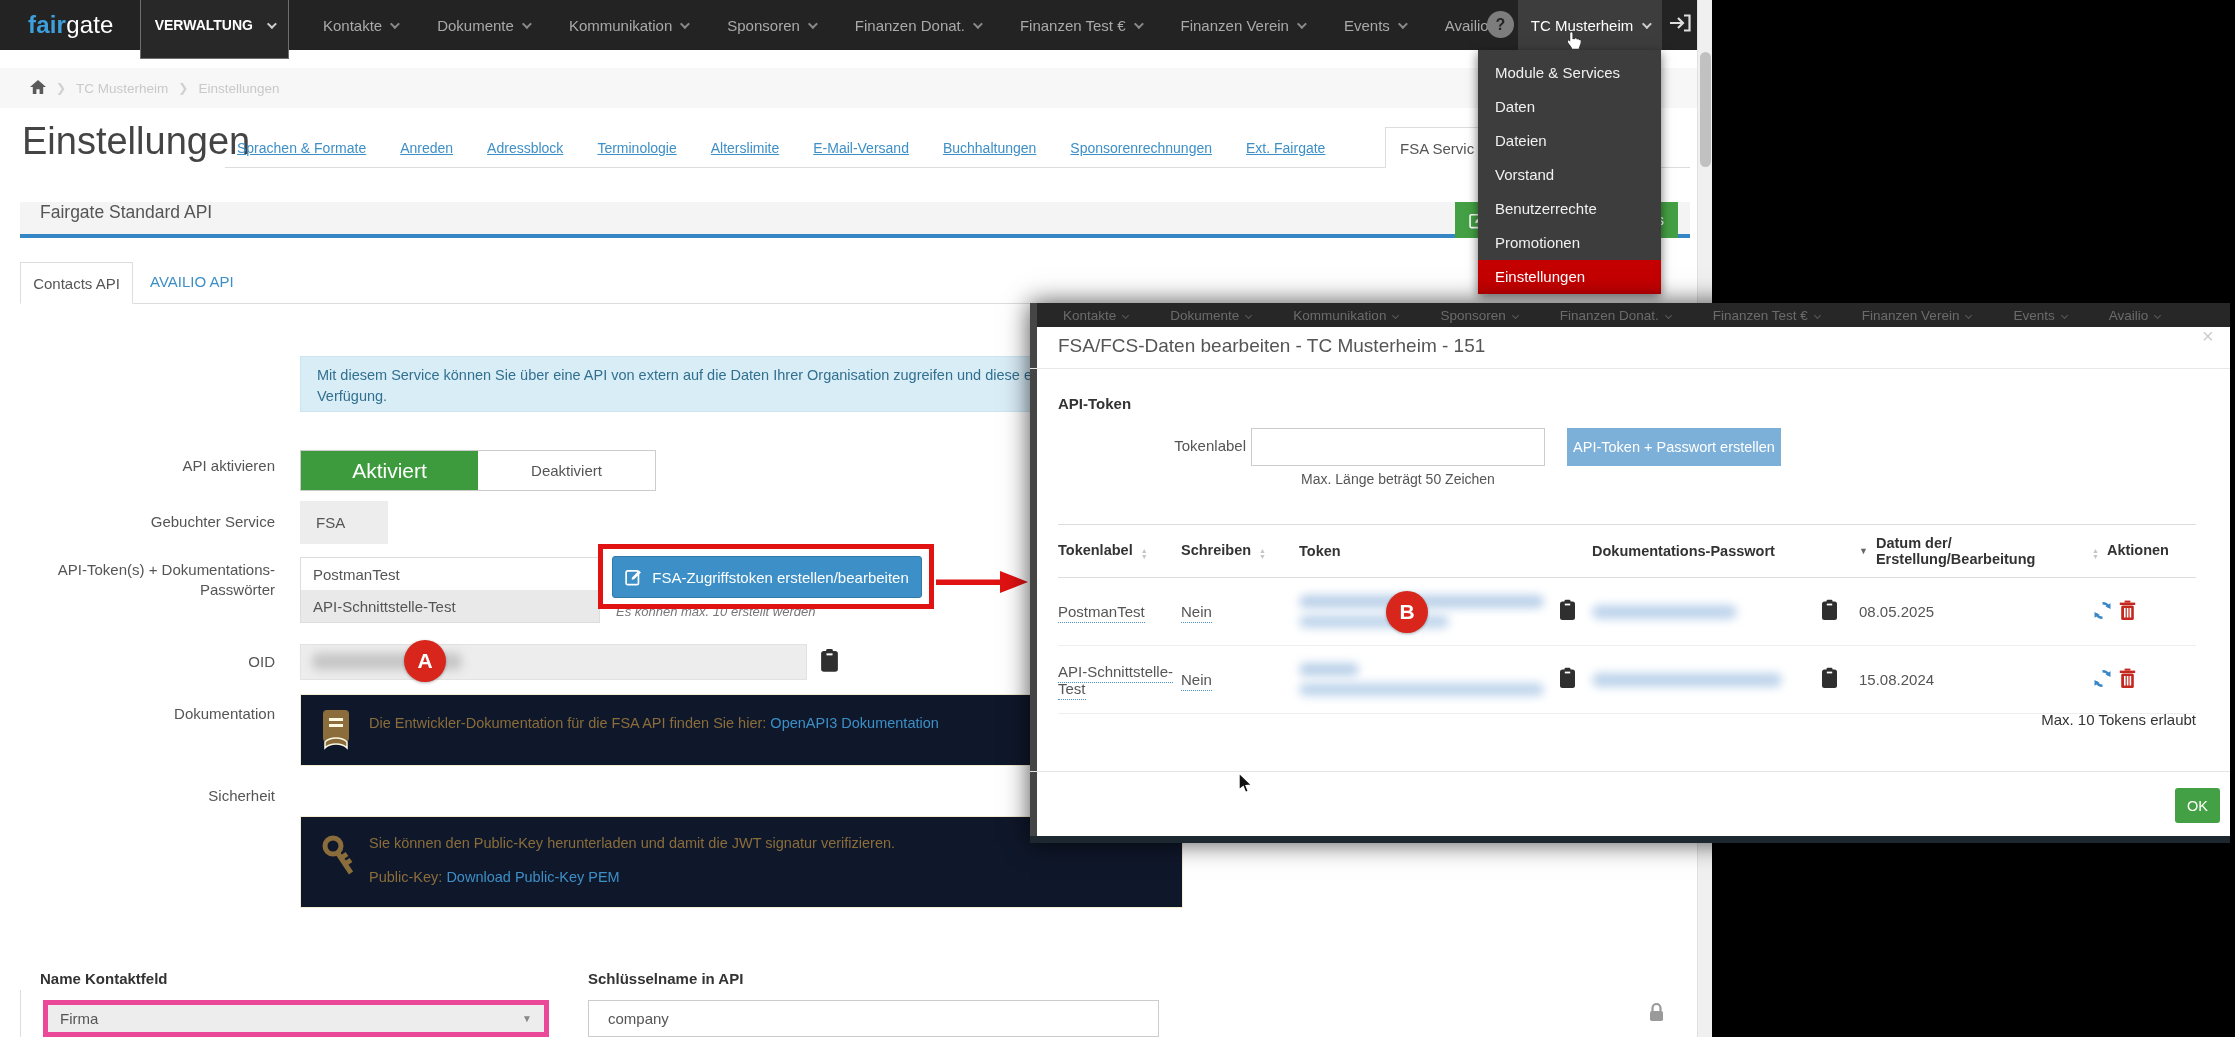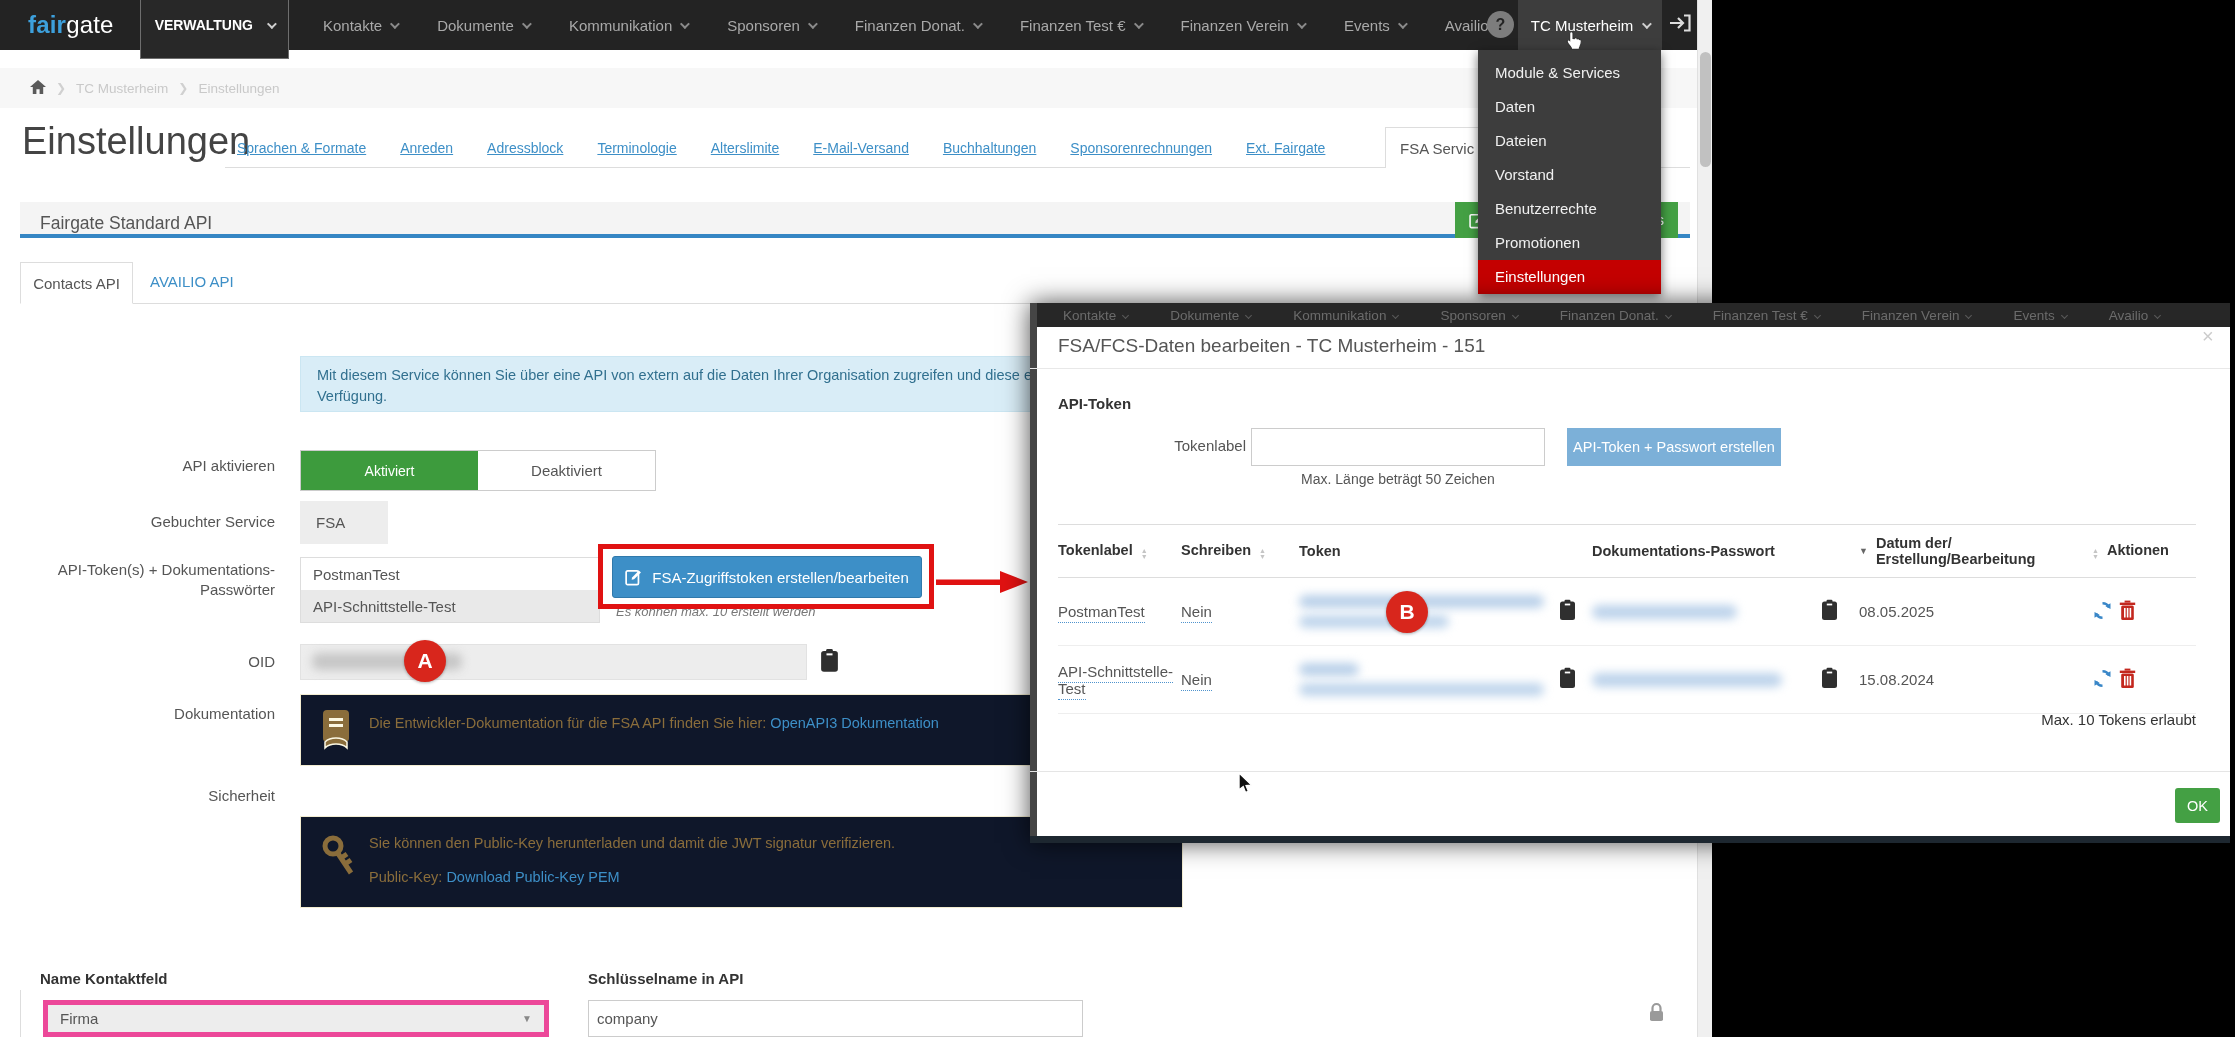--- a/index.html
+++ b/index.html
@@ -35,34 +35,34 @@
   .bc-sep{color:#d0d0d0;font-size:12px;}
   .page-title{position:absolute;left:22px;top:120px;font-size:38px;font-weight:300;color:#444;}
   
   .tabs{position:absolute;left:237px;top:127px;height:41px;display:flex;gap:34px;align-items:center;}
   .tab-link{color:#3d8fc7;font-size:14px;white-space:nowrap;text-decoration:underline;}
   .tab-underline{position:absolute;left:225px;top:167px;width:1465px;height:1px;background:#ddd;}
   .tab-active{position:absolute;left:1385px;top:127px;width:132px;height:41px;background:#fff;border:1px solid #ddd;
     border-bottom:none;color:#555;font-size:15px;display:flex;align-items:center;padding-left:14px;z-index:5;}
   
   .section-bar{position:absolute;left:20px;width:1670px;height:36px;background:#f4f4f4;border-bottom:4px solid #3586c4;
-    color:#555;font-size:17.5px;display:flex;align-items:flex-end;padding-left:20px;}
+    color:#555;font-size:17.5px;display:flex;align-items:flex-start;padding-left:20px;}
   .green-top-btn{position:absolute;left:1455px;top:202px;width:223px;height:36px;background:#44a044;color:#fff;
     font-size:14.5px;display:flex;align-items:center;justify-content:space-between;padding:0 14px;z-index:6;}
   
   .subtab-underline{position:absolute;left:20px;top:303px;width:1670px;height:1px;background:#ddd;}
   .subtab-active{position:absolute;left:20px;top:262px;width:113px;height:42px;background:#fff;border:1px solid #ddd;
     border-bottom:1px solid #fff;color:#555;font-size:15px;display:flex;align-items:center;justify-content:center;z-index:4;}
   .subtab-link{position:absolute;left:150px;top:273px;color:#3d8fc7;font-size:15px;}
   
   .alert-info{position:absolute;left:300px;top:356px;width:883px;height:56px;background:#d9edf7;border:1px solid #cbe6f2;
     color:#31708f;font-size:14.5px;line-height:21px;padding:8px 16px;white-space:nowrap;overflow:hidden;}
   .flabel{position:absolute;left:20px;width:255px;text-align:right;color:#555;font-size:15px;line-height:20px;}
   .toggle{position:absolute;left:300px;top:450px;width:356px;height:41px;display:flex;border:1px solid #ccc;background:#fff;}
-  .toggle .on{width:178px;background:#3d9b3d;color:#fff;display:flex;align-items:center;justify-content:center;font-size:14px;}
+  .toggle .on{width:178px;background:#3d9b3d;color:#fff;display:flex;align-items:center;justify-content:center;font-size:21px;}
   .toggle .off{width:178px;color:#555;display:flex;align-items:center;justify-content:center;font-size:15px;}
   .gray-pill{position:absolute;left:300px;top:501px;width:88px;height:43px;background:#ededed;color:#555;font-size:15px;
     display:flex;align-items:center;padding-left:16px;}
   .token-list{position:absolute;left:300px;top:557px;width:300px;border:1px solid #ddd;font-size:15px;color:#555;}
   .token-list .r1{height:32px;display:flex;align-items:center;padding-left:12px;background:#fff;}
   .token-list .r2{height:32px;display:flex;align-items:center;padding-left:12px;background:#e9e9e9;}
   .blue-btn{position:absolute;left:612px;top:556px;width:310px;height:42px;background:#3d8fc7;border:1px solid #3079ab;
     border-radius:3px;color:#fff;font-size:15px;display:flex;align-items:center;justify-content:center;gap:9px;}
   .red-box{position:absolute;left:598px;top:544px;width:336px;height:65px;border:5px solid #e01212;z-index:40;}
   .red-arrow{position:absolute;left:936px;top:569px;z-index:40;}
@@ -70,22 +70,22 @@
   .oid-input{position:absolute;left:300px;top:644px;width:507px;height:36px;background:#ededed;border:1px solid #e2e2e2;}
   .blur-bar{position:absolute;border-radius:7px;filter:blur(5px);}
   .red-circle{position:absolute;width:42px;height:42px;border-radius:50%;background:#d8261c;color:#fff;font-weight:bold;
     font-size:21px;display:flex;align-items:center;justify-content:center;z-index:45;box-shadow:0 1px 3px rgba(0,0,0,.3);}
   .alert-warn{position:absolute;left:300px;width:883px;background:#0f172a;border:1px solid #f3edd2;color:#8a6d3b;
     font-size:14.5px;}
   
   .col-label{position:absolute;font-size:15px;font-weight:bold;color:#333;}
   .select-gray{position:absolute;left:43px;top:1000px;width:506px;height:37px;background:#ededed;border:5px solid #ec4899;
     color:#555;font-size:15px;display:flex;align-items:center;justify-content:space-between;padding:0 12px;}
-  .input-white{position:absolute;left:588px;top:1000px;width:495px;height:37px;background:#fff;border:1px solid #ccc;
-    color:#555;font-size:15px;display:flex;align-items:center;padding-left:8px;}
+  .input-white{position:absolute;left:588px;top:1000px;width:571px;height:37px;background:#fff;border:1px solid #ccc;
+    color:#555;font-size:15px;display:flex;align-items:center;padding-left:19px;}
   
   .scroll-track{position:absolute;left:1697px;top:0;width:15px;height:1037px;background:#f0f0f0;border-left:1px solid #e0e0e0;}
   .scroll-thumb{position:absolute;left:2px;top:52px;width:11px;height:115px;background:#c1c1c1;border-radius:6px;}
   
   .dialog{position:absolute;left:1030px;top:303px;width:1200px;height:540px;z-index:100;background:#fff;
     box-shadow:0 0 24px rgba(0,0,0,.7);}
   .dlg-left-edge{position:absolute;left:0;top:0;width:7px;height:540px;background:#454545;}
   .ghost-nav{position:absolute;left:7px;top:0;width:1193px;height:24px;background:#272727;display:flex;gap:42px;
     align-items:center;padding-left:26px;overflow:hidden;}
   .ghost-item{color:#6b6b6b;font-size:13.5px;display:flex;gap:7px;align-items:center;white-space:nowrap;}

